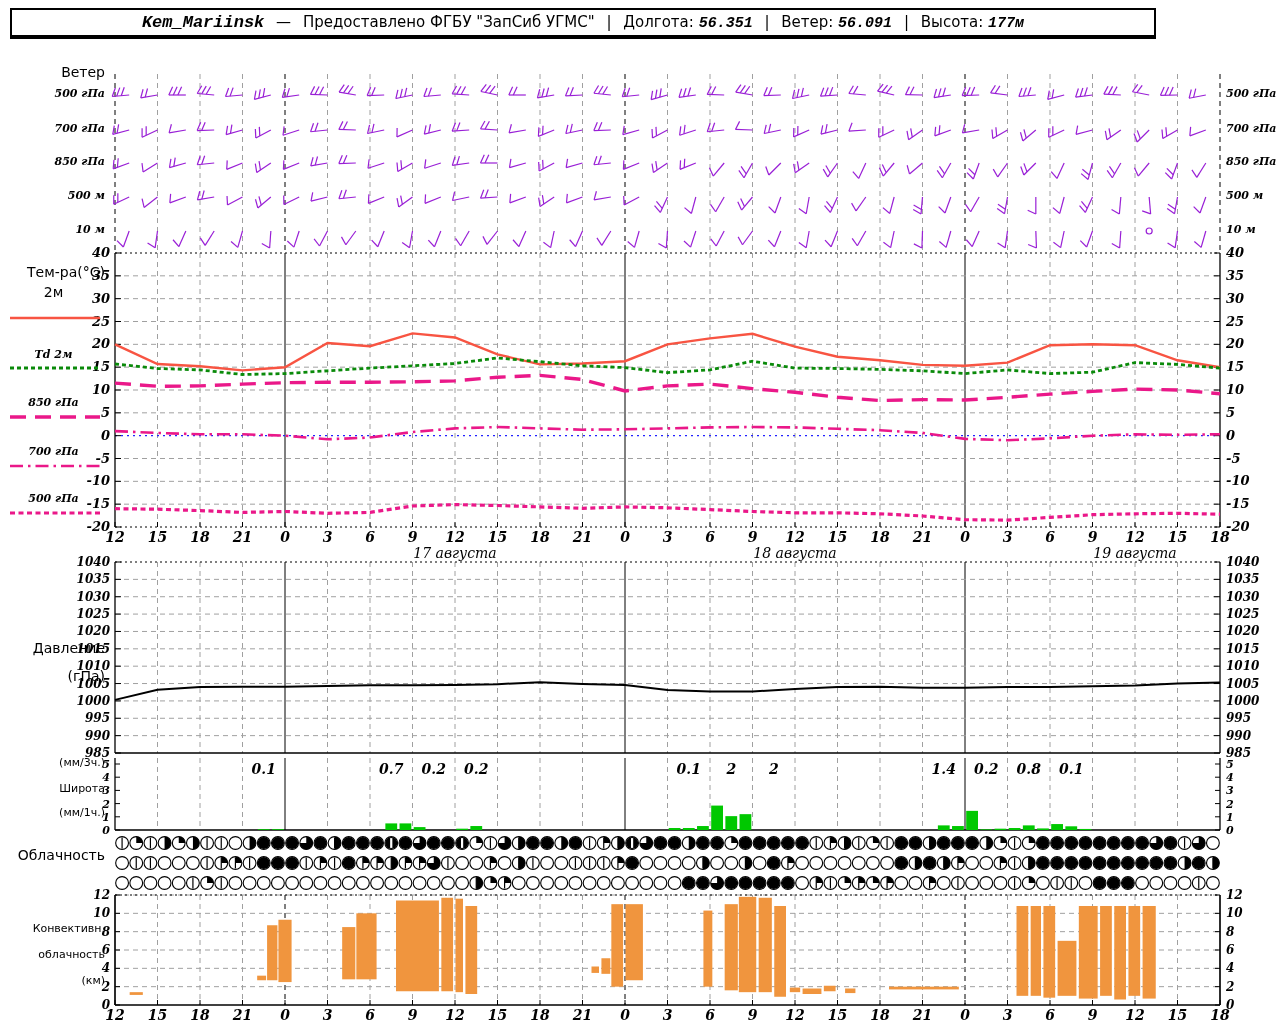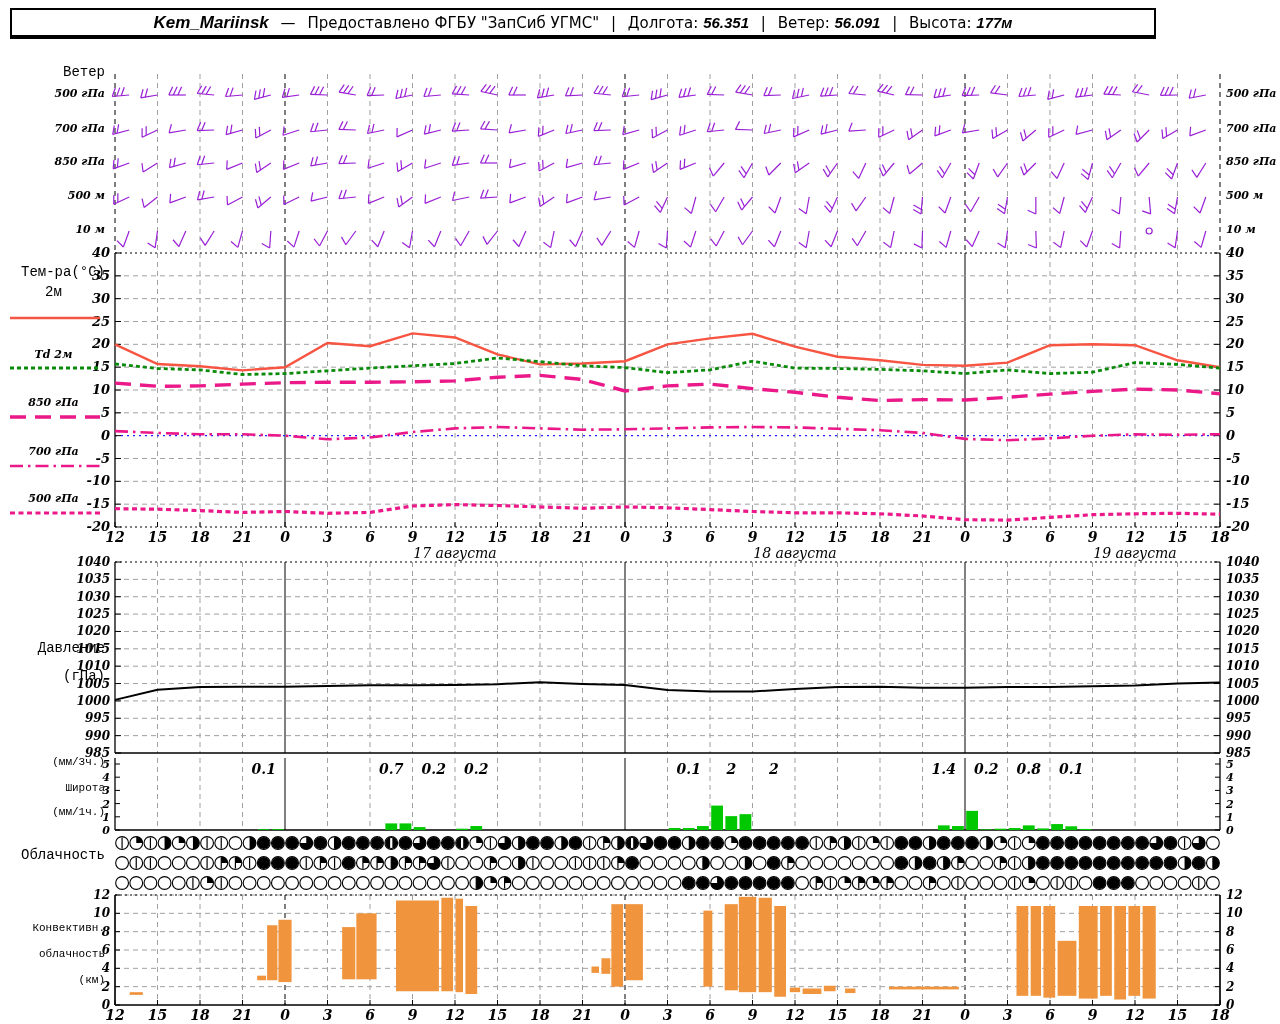--- a/index.html
+++ b/index.html
@@ -2,24 +2,24 @@
 <html><head>
 <meta charset="utf-8">
 <style>
   html,body{margin:0;padding:0;background:#ffffff;width:1280px;height:1024px;overflow:hidden;
     font-family:"DejaVu Sans",sans-serif;}
   #page{position:relative;width:1280px;height:1024px;background:#fff;}
   #chart-svg{position:absolute;left:0;top:0;}
   .hdr{position:absolute;left:10px;width:1142px;border:2px solid #000;background:#fff;}
   .hdr-row{height:25px;line-height:25px;text-align:center;font-size:15px;color:#000;white-space:nowrap;}
   .hdr-row.first{border-bottom:2px solid #000;}
-  .hv{font-family:Liberation Sans, sans-serif;font-style:italic;font-weight:bold;}
+  .hv{font-family:Liberation Mono, monospace;font-style:italic;font-weight:bold;}
   .hb{font-family:"DejaVu Serif",serif;font-weight:bold;}
   .sep{padding:0 7px;font-weight:normal;}
-  .lab{position:absolute;color:#000;font-size:14px;font-family:Liberation Mono, monospace;}
+  .lab{position:absolute;color:#000;font-size:14px;}
   .leftcol{left:2px;width:103px;text-align:right;}
   .leftcol.ctr{text-align:center;}
   .rightcol{left:1226px;width:60px;text-align:left;}
   .ser{font-family:"DejaVu Serif",serif;font-style:italic;font-weight:bold;}
   .small{font-size:11px;}
 </style>
 </head>
 <body>
 <div id="page">
 

